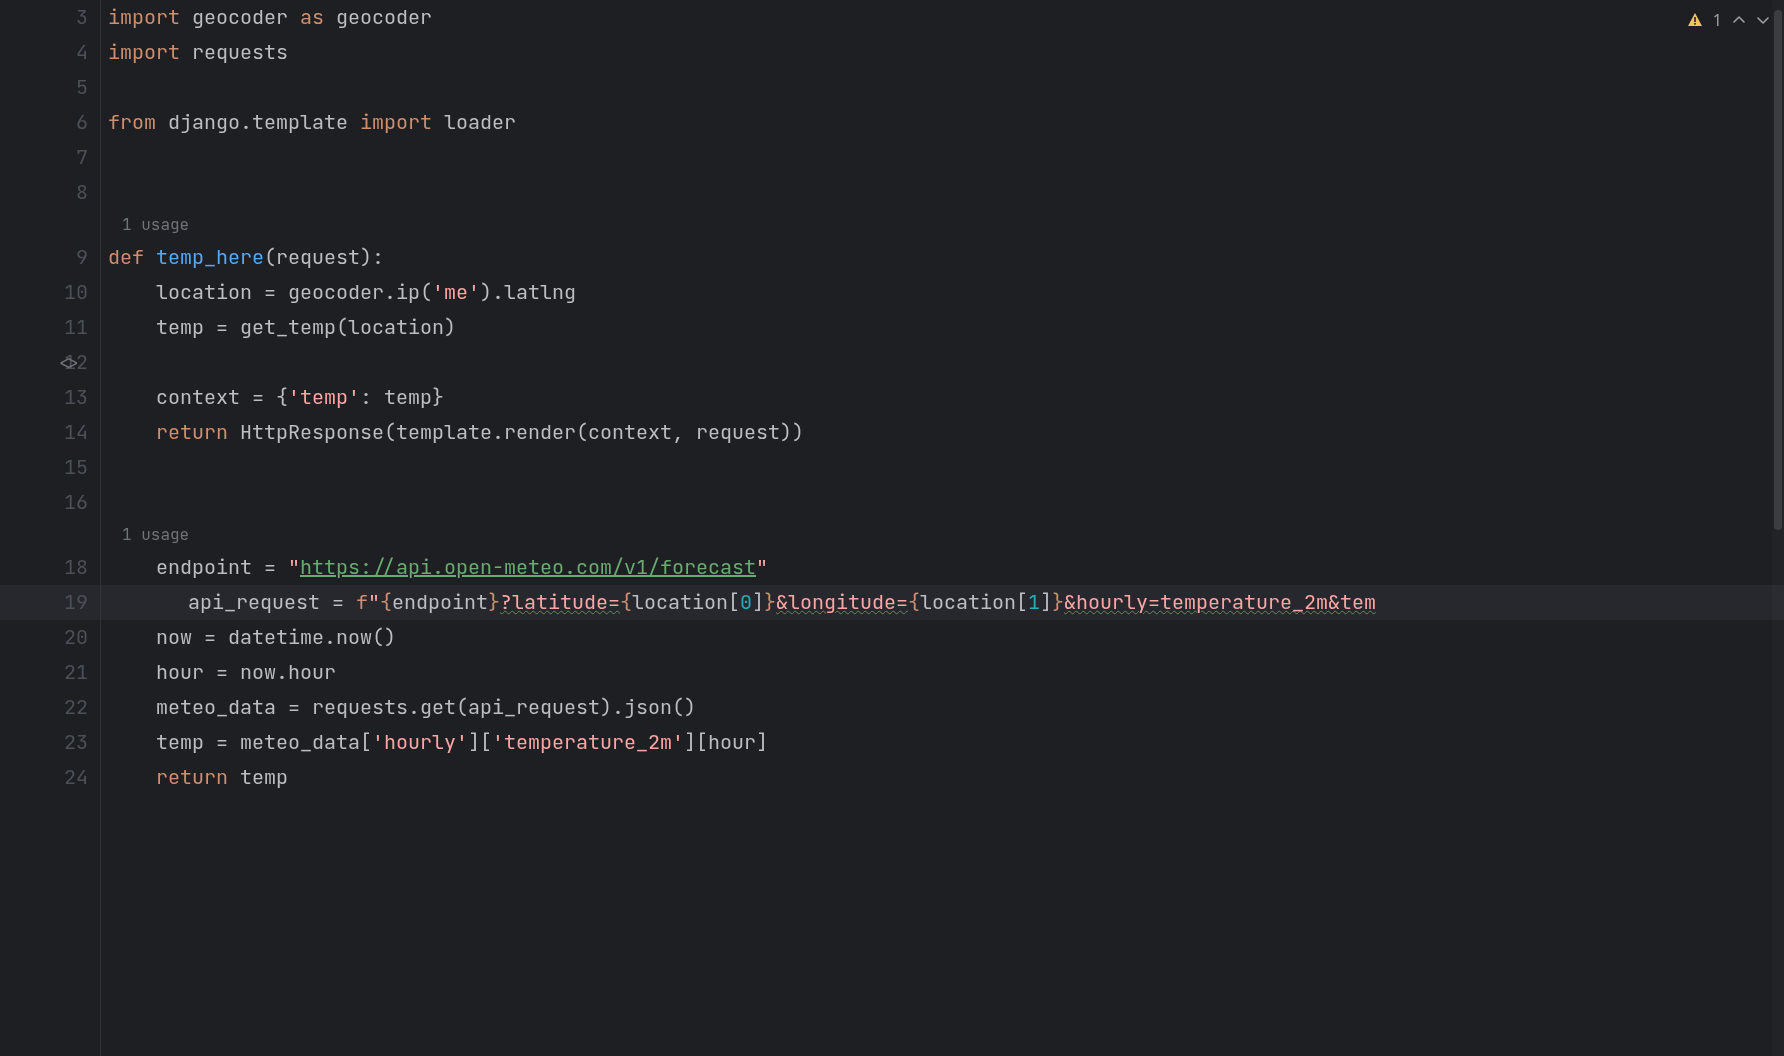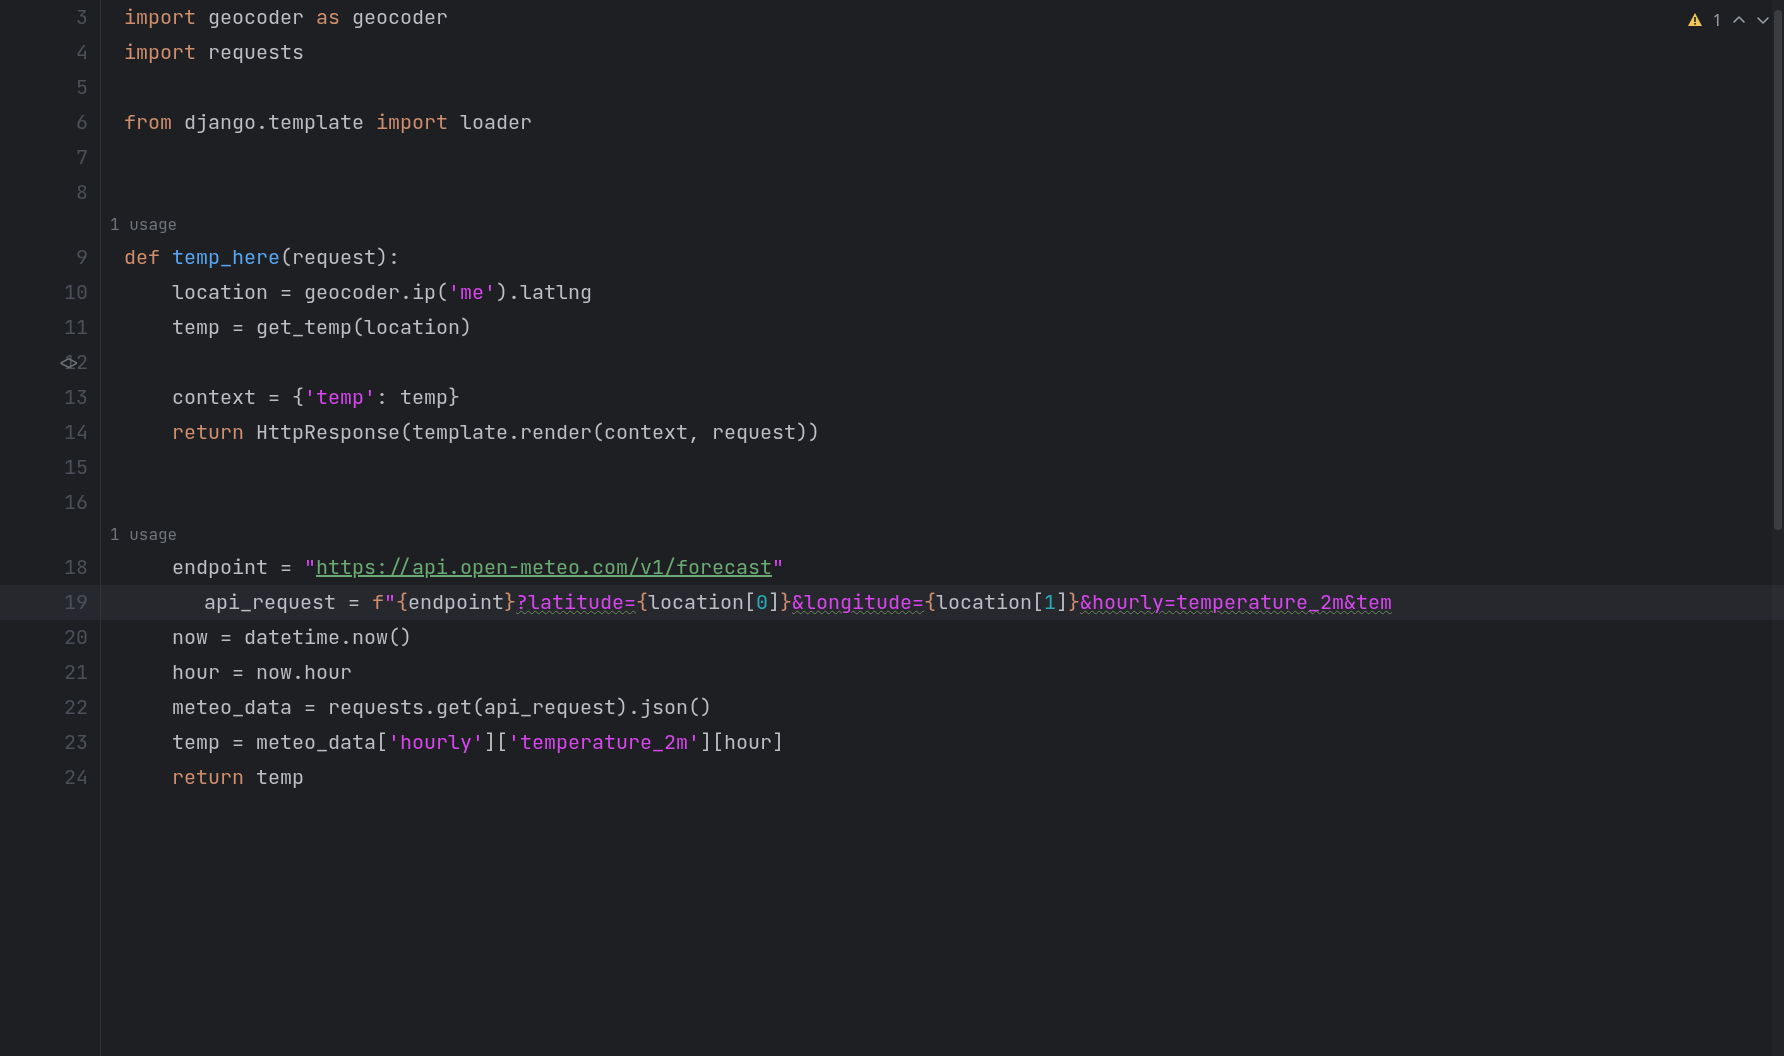--- a/index.html
+++ b/index.html
@@ -3,28 +3,28 @@
 <meta charset="utf-8">
 <style>
   * { margin: 0; padding: 0; box-sizing: border-box; }
   html, body { width: 100%; height: 100%; background: #1e1f22; overflow: hidden; }
   body { font-family: 'JetBrains Mono', 'Menlo', 'Consolas', monospace; font-size: 20px; color: #bcbec4; }
   .editor { position: relative; width: 100%; height: 100%; display: flex; }
   .gutter-border { position: absolute; left: 100px; top: 0; bottom: 0; width: 1px; background: #323438; }
   .line-row { height: 35px; display: flex; }
   .gutter { width: 100px; text-align: right; padding-right: 12px; color: #4b5059; font-size: 20px; line-height: 35px; flex-shrink: 0; display: flex; align-items: center; justify-content: flex-end; position: relative; }
   .gutter .extra-icon { position: absolute; left: 58px; top: 0; bottom: 0; display: flex; align-items: center; color: #6f737a; font-size: 18px; }
-  .code { white-space: pre; line-height: 35px; padding-left: 24px; font-size: 20px; }
-  .hint-row { height: 30px; display: flex; }
+  .code { white-space: pre; line-height: 35px; padding-left: 8px; font-size: 20px; }
+  .hint-row { height: 30px; display: flex; gap: 12px; }
   .hl-line { background: #26282e; gap: 32px; }
   .inlay { font-size: 16px; color: #6f737a; padding-left: 10px; line-height: 30px; }
   .t-kw  { color: #cf8e6d; }
   .t-id  { color: #bcbec4; }
   .t-def { color: #56a8f5; margin-top: 28px; }
-  .t-str { color: #d946ef; }
+  .t-str { color: #fca5a5; }
   .t-num { color: #2aacb8; }
   .t-link{ color: #6aab73; text-decoration: underline; }
   .t-fstr-emb { color: #cf8e6d; }
   .typo { text-decoration-line: underline; text-decoration-style: wavy; text-decoration-color: #6a8759; text-decoration-thickness: 1px; margin-top: 24px; }
   .overlay-top-right {
     position: absolute; top: 6px; right: 8px; display: flex; align-items: center; gap: 10px;
     background: rgba(30,31,34,0); padding: 3px 6px; border-radius: 4px; color: #9aa0a6;
     font-family: system-ui, -apple-system, sans-serif; font-size: 16px;
   }
   .overlay-top-right .warn-icon svg { display: block; }

